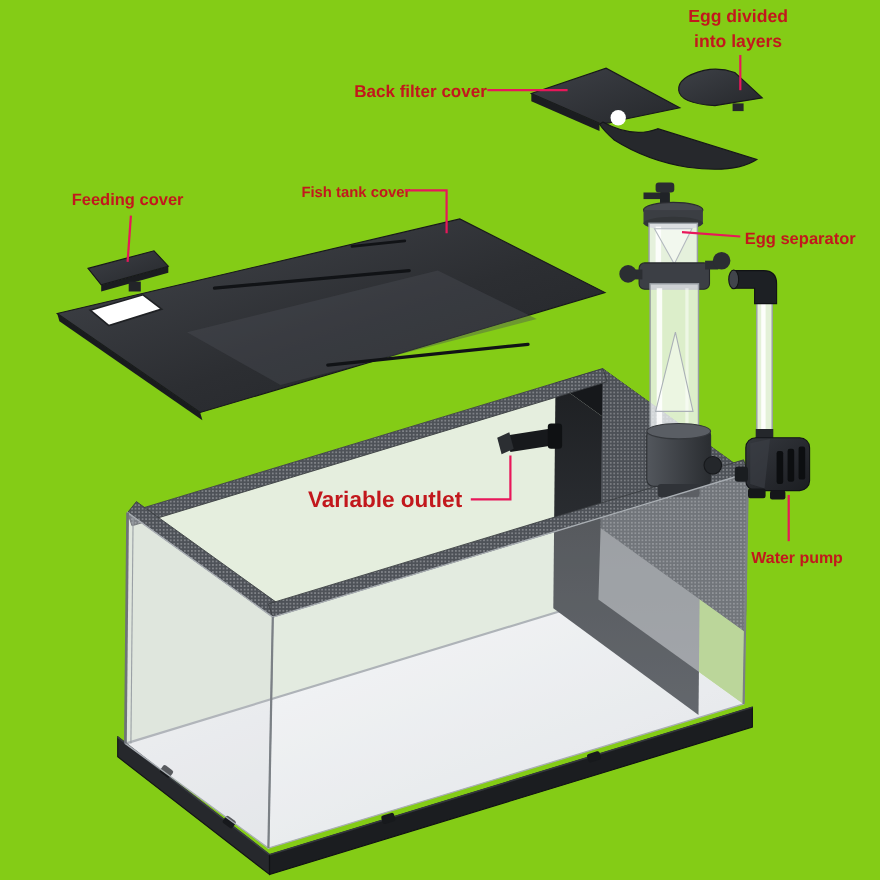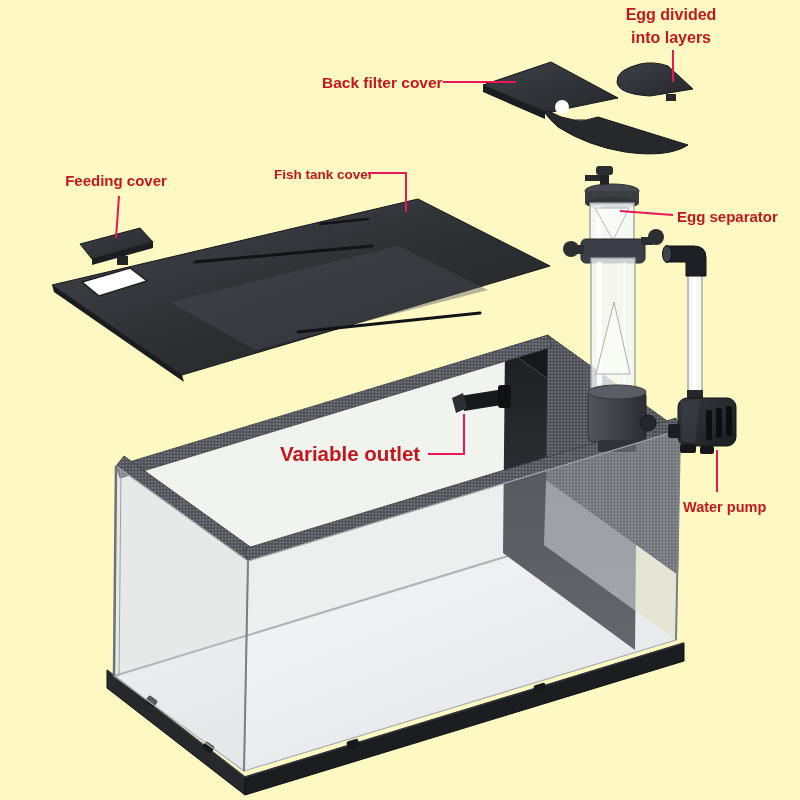--- a/index.html
+++ b/index.html
@@ -1,16 +1,16 @@
 <!DOCTYPE html>
 <html><head>
 <meta charset="utf-8">
 <style>
   html,body{margin:0;padding:0;background:#ffffff;}
-  .stage{width:800px;height:800px;position:relative;background:#fef9c3;overflow:hidden;
+  .stage{width:800px;height:800px;position:relative;background:#84cc16;overflow:hidden;
          font-family:"Liberation Sans", sans-serif;}
   svg{display:block;}
   text.lbl{font-family:"Liberation Sans", sans-serif;font-weight:bold;}
 </style>
 </head>
 <body>
 
 <div class="stage">
 <svg width="800" height="800" viewBox="0 0 800 800">
   <defs>

